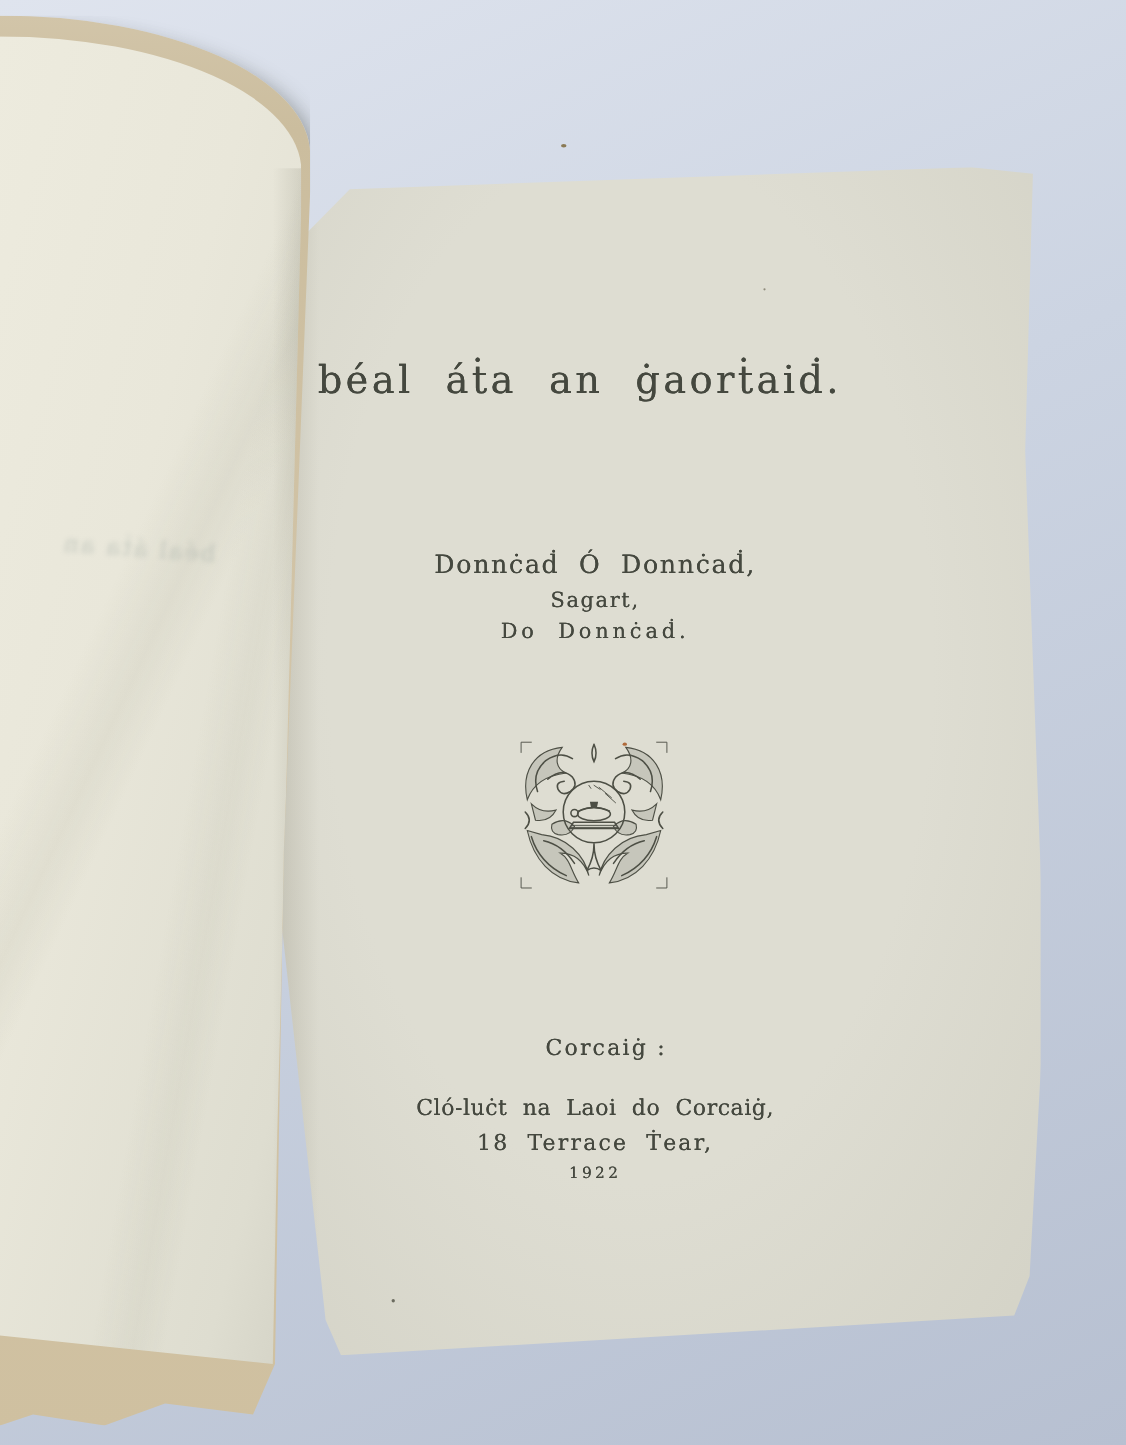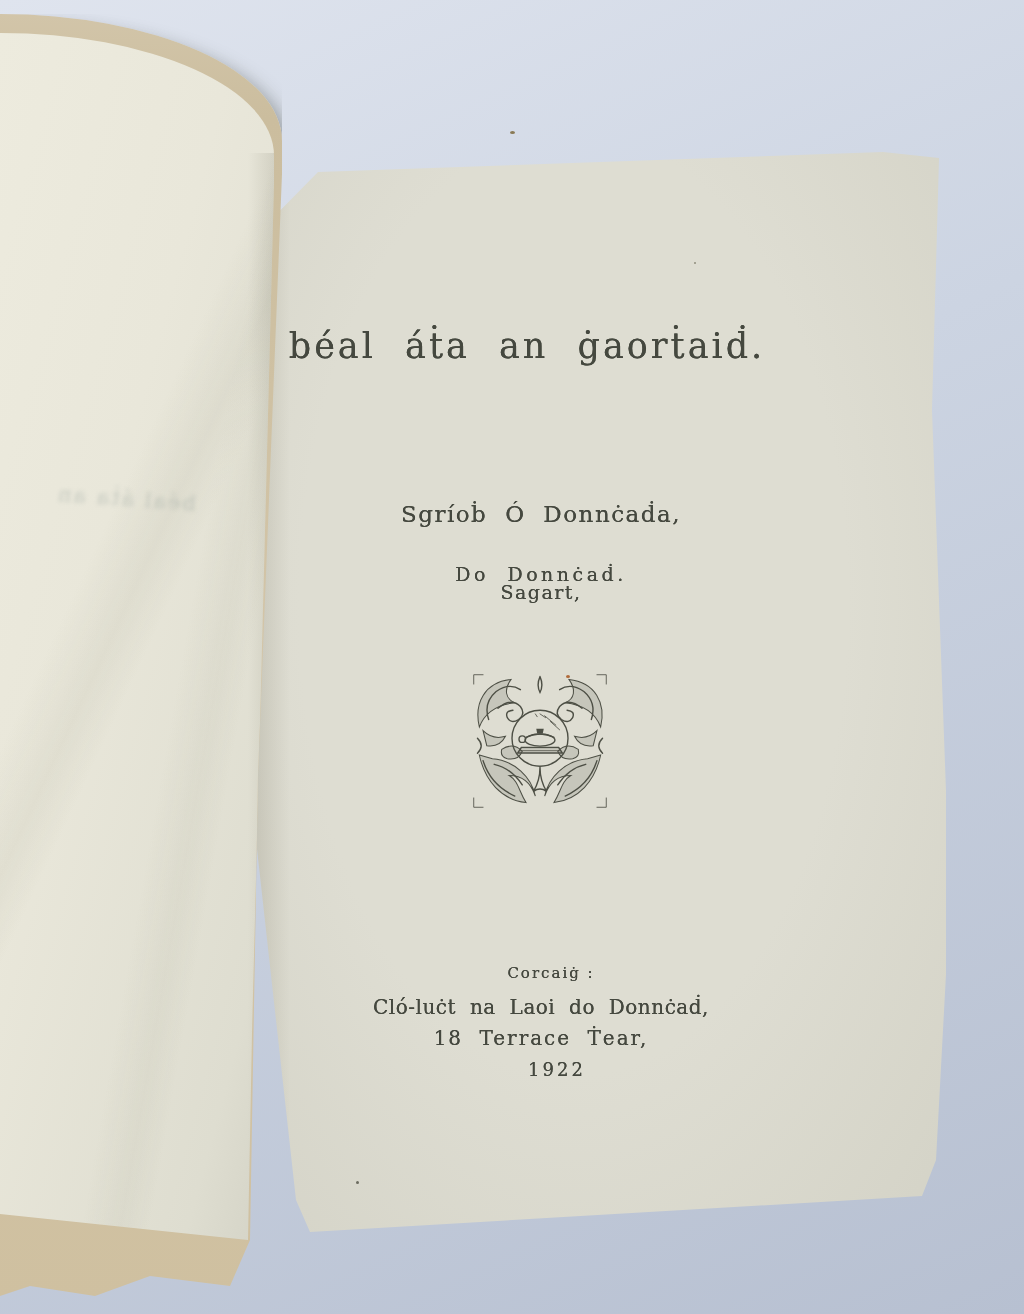--- a/index.html
+++ b/index.html
@@ -50,26 +50,26 @@
     clip-path:polygon(62px 32px,627px 12px,683px 18px,676px 270px,694px 760px,680px 1020px,
       666px 1056px,54px 1092px,40px 1060px,0px 700px,0px 95px);
   }
   .tp-text{
     position:absolute;left:-15px;top:0;width:600px;text-align:center;
     color:var(--ink);text-shadow:0 0 .4px currentColor;
   }
   .t-title  {position:absolute;left:0;top:186px;width:100%;margin-left:-14px;
              font-size:35px;letter-spacing:3px;word-spacing:15px;}
   .t-author {position:absolute;left:0;top:361px;width:100%;font-size:23px;letter-spacing:1.5px;word-spacing:9px;}
-  .t-role   {position:absolute;left:0;top:395px;width:100%;font-size:19px;letter-spacing:1.5px;margin-top:46px;}
+  .t-role   {position:absolute;left:0;top:395px;width:100%;font-size:19px;letter-spacing:1.5px;}
   .t-wrote  {position:absolute;left:0;top:423px;width:100%;font-size:19px;letter-spacing:3.5px;word-spacing:9px;}
-  .t-city   {position:absolute;left:10px;top:824px;width:100%;font-size:15px;letter-spacing:2px;}
+  .t-city   {position:absolute;left:10px;top:800px;width:100%;font-size:20px;letter-spacing:2px;}
   .t-printer{position:absolute;left:0;top:855px;width:100%;font-size:20px;letter-spacing:.5px;word-spacing:7px;}
   .t-address{position:absolute;left:0;top:886px;width:100%;font-size:20px;letter-spacing:2px;word-spacing:8px;}
-  .t-year   {position:absolute;left:16px;top:919px;width:100%;font-size:18px;letter-spacing:3px;text-align:center;}
+  .t-year   {position:absolute;left:0;top:919px;width:100%;font-size:14px;letter-spacing:3px;text-align:center;}
 
   .ornament{position:absolute;left:214px;top:530px;width:140px;height:142px;}
 
   
   .page-left{
     position:absolute;left:0;top:14px;width:282px;height:1292px;
     background:linear-gradient(to bottom,#d2c5a9 0%,#cbbd9e 8%,var(--edge-tan) 50%,#cfc0a0 100%);
     border-top-right-radius:300px 135px;
     clip-path:polygon(0 0,282px 0,282px 160px,258px 760px,250px 1226px,
       230px 1272px,150px 1262px,95px 1282px,30px 1272px,0 1282px);
@@ -110,25 +110,25 @@
 </head>
 <body>
 
 <div class="scene">
 
   <div class="cover"></div>
 
   <div class="page-right">
     <div class="tp-text">
       <div class="t-title">béal áṫa an ġaorṫaiḋ.</div>
-      <div class="t-author">Sgríoḃ Ó Donnċaḋa,</div>
+      <div class="t-author">Donnċaḋ Ó Donnċaḋ,</div>
       <div class="t-role">Sagart,</div>
       <div class="t-wrote">Do Donnċaḋ.</div>
       <div class="t-city">Corcaiġ :</div>
-      <div class="t-printer">Cló-luċt na Laoi do Donnċaḋ,</div>
+      <div class="t-printer">Cló-luċt na Laoi do Corcaiġ,</div>
       <div class="t-address">18 Terrace Ṫear,</div>
       <div class="t-year">1922</div>
     </div>
 
     <svg class="ornament" viewBox="0 0 150 150" aria-hidden="true">
 
       <path class="thin" d="M4,14 L4,4 L14,4"></path>
       <path class="thin" d="M136,4 L146,4 L146,14"></path>
       <path class="thin" d="M146,136 L146,146 L136,146"></path>
       <path class="thin" d="M14,146 L4,146 L4,136"></path>

